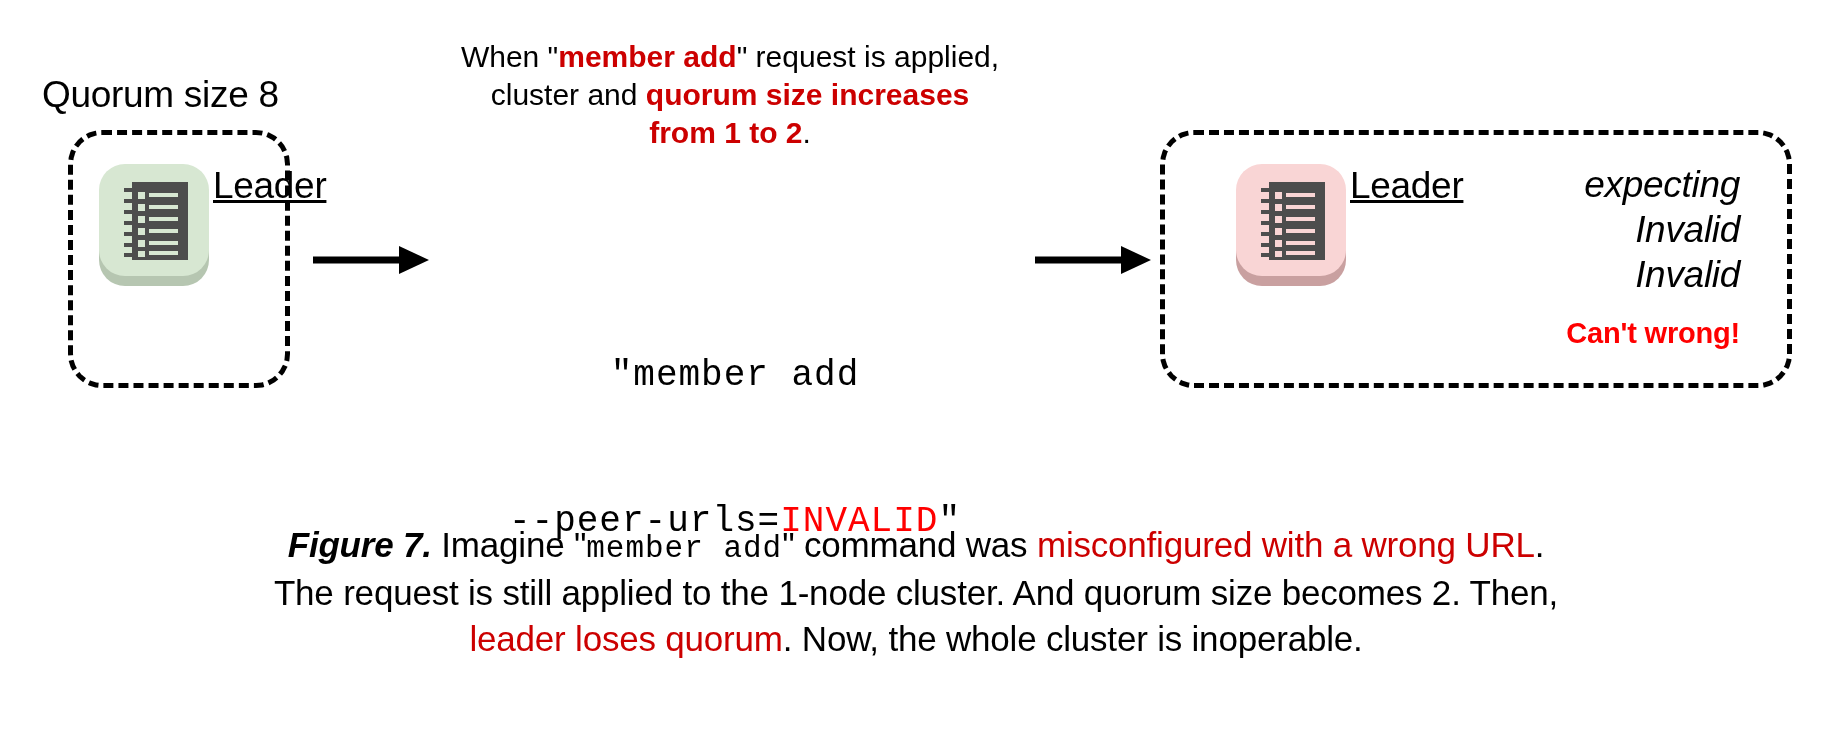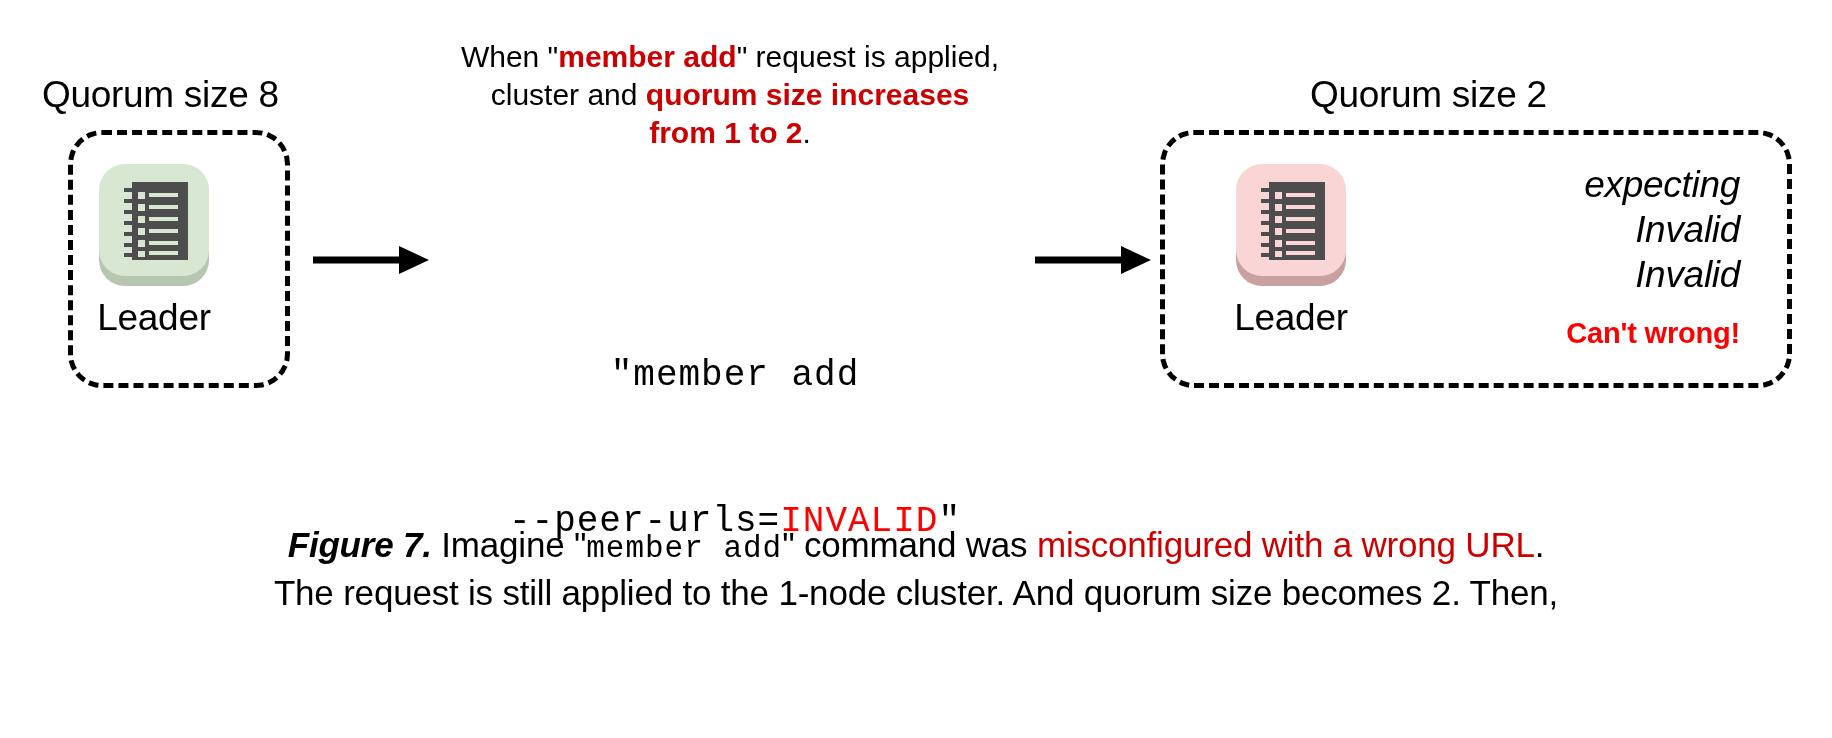--- a/index.html
+++ b/index.html
@@ -41,22 +41,23 @@
     box-sizing: border-box;
     background: transparent;
   }
   #cluster-left  { left: 68px;  top: 130px; width: 222px; height: 258px; }
   #cluster-right { left: 1160px; top: 130px; width: 632px; height: 258px; }
 
   
   .node {
     position: absolute;
     display: flex;
-    flex-direction: column;
-    align-items: center;
+    flex-direction: row;
+    align-items: flex-start;
+    text-decoration: underline;
   }
   #node-left  { left: 95px;   top: 158px; }
   #node-right { left: 1232px; top: 158px; }
 
   .node-icon-tile {
     position: relative;
     width: 118px;
     height: 132px;
     display: flex;
     align-items: center;
@@ -231,21 +232,20 @@
   <div id="command">
     <div>"member add</div>
     <div><span>--peer-urls=</span><span class="invalid">INVALID</span><span>"</span></div>
   </div>
 
   <svg class="arrow" id="arrow-2" width="116" height="34" viewBox="0 0 116 34">
     <line x1="0" y1="17" x2="92" y2="17" stroke="#000" stroke-width="7"></line>
     <polygon points="86,3 116,17 86,31" fill="#000"></polygon>
   </svg>
 
-  <div class="group-title" id="title-right">Quorum size 2</div>
 
   <div class="cluster-box" id="cluster-right"></div>
 
   <div class="node tile-pink" id="node-right">
     <div class="node-icon-tile">
       <div class="tile-shadow"></div>
       <div class="tile-face"></div>
       <svg class="ledger" viewBox="0 0 72 82">
         <rect x="14" y="2" width="56" height="78" fill="#4d4d4d"></rect>
         <g fill="#4d4d4d">
@@ -279,15 +279,16 @@
   <div id="expect-block">
     <div class="expect-line">expecting</div>
     <div class="expect-line">Invalid</div>
     <div class="expect-line">Invalid</div>
     <div id="cant-revert">Can't wrong!</div>
   </div>
 
   <div id="caption">
     <span class="cap-line"><span class="figlabel">Figure 7.</span><span> Imagine "</span><span class="mono">member add</span><span>" command was </span><span class="hl">misconfigured with a wrong URL</span><span>.</span></span>
     <span class="cap-line">The request is still applied to the 1-node cluster. And quorum size becomes 2. Then,</span>
+    <span class="cap-line"><span class="hl">leader loses quorum</span><span>. Now, the whole cluster is inoperable.</span></span>
   </div>
 
 </div>
 
 </body></html>

